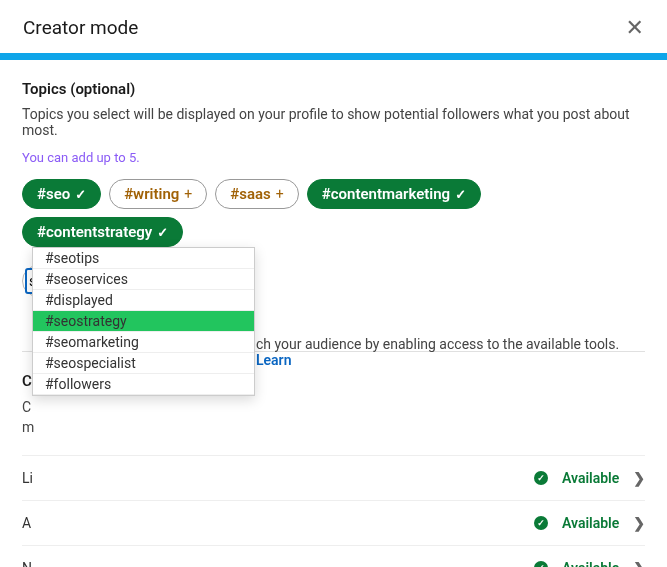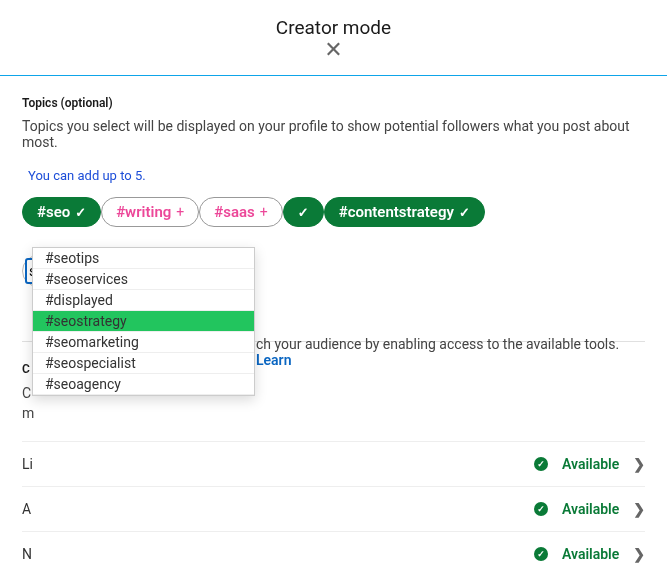--- a/index.html
+++ b/index.html
@@ -18,79 +18,78 @@
     }
     .modal {
       width: 667px;
       position: relative;
     }
     .header {
       display: flex;
       justify-content: space-between;
       align-items: center;
       padding: 16px 23px 14px;
-      border-bottom: 1px solid #0ea5e9;
-      flex-direction: column;
+      border-bottom: 7px solid #0ea5e9;
     }
     .header-title {
       font-size: 19px;
       font-weight: 400;
       color: #1a1a1a;
     }
     .close-btn {
       cursor: pointer;
       font-size: 22px;
       color: #666;
       background: none;
       border: none;
       line-height: 1;
     }
     .content {
       padding: 20px 22px;
     }
     .section-title {
-      font-size: 12px;
+      font-size: 15px;
       font-weight: 600;
       color: #1a1a1a;
       margin-bottom: 8px;
     }
     .section-desc {
       font-size: 14px;
       color: #444;
-      margin-bottom: 18px;
+      margin-bottom: 12px;
     }
     .limit-text {
       font-size: 13px;
-      color: #1d4ed8;
+      color: #8b5cf6;
       margin-bottom: 14px;
-      margin-left: 6px;
     }
     .chips {
       display: flex;
       flex-wrap: wrap;
-      margin-bottom: 28px;
+      gap: 8px;
+      margin-bottom: 18px;
     }
     .chip {
       display: inline-flex;
       align-items: center;
       padding: 5px 14px;
       border-radius: 16px;
       font-size: 15px;
       font-weight: 600;
       cursor: pointer;
       gap: 5px;
     }
     .chip-selected {
       background: #0a7a37;
       color: #fff;
       border: 1px solid #0a7a37;
     }
     .chip-unselected {
       background: #fff;
-      color: #ec4899;
+      color: #a16207;
       border: 1px solid #999;
     }
     .chip-icon-check {
       font-size: 13px;
     }
     .chip-icon-plus {
       font-size: 14px;
       font-weight: 400;
     }
     .input-chip {
@@ -219,20 +218,21 @@
       </span>
       <span class="chip chip-unselected">
         <span>#writing</span>
         <span class="chip-icon-plus">+</span>
       </span>
       <span class="chip chip-unselected">
         <span>#saas</span>
         <span class="chip-icon-plus">+</span>
       </span>
       <span class="chip chip-selected">
+        <span>#contentmarketing</span>
         <span class="chip-icon-check">✓</span>
       </span>
       <span class="chip chip-selected">
         <span>#contentstrategy</span>
         <span class="chip-icon-check">✓</span>
       </span>
     </div>
 
     <div>
       <span class="input-chip">
@@ -286,15 +286,15 @@
   <span class="learn-more-link">Learn</span>
 </div>
 
 <div class="dropdown">
   <div class="dropdown-item">#seotips</div>
   <div class="dropdown-item">#seoservices</div>
   <div class="dropdown-item">#displayed</div>
   <div class="dropdown-item highlighted">#seostrategy</div>
   <div class="dropdown-item">#seomarketing</div>
   <div class="dropdown-item">#seospecialist</div>
-  <div class="dropdown-item">#seoagency</div>
+  <div class="dropdown-item">#followers</div>
 
 </div>
 
 </body></html>

